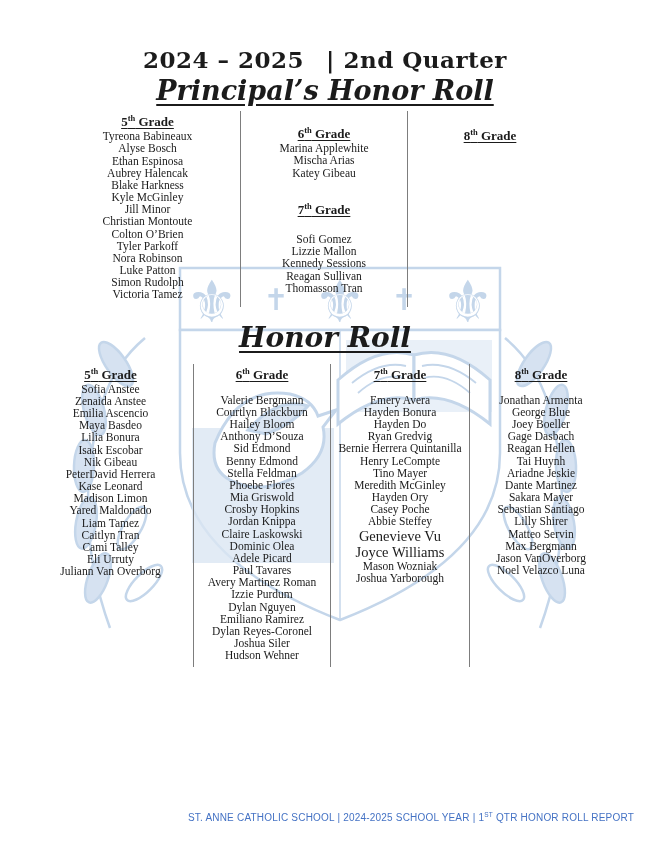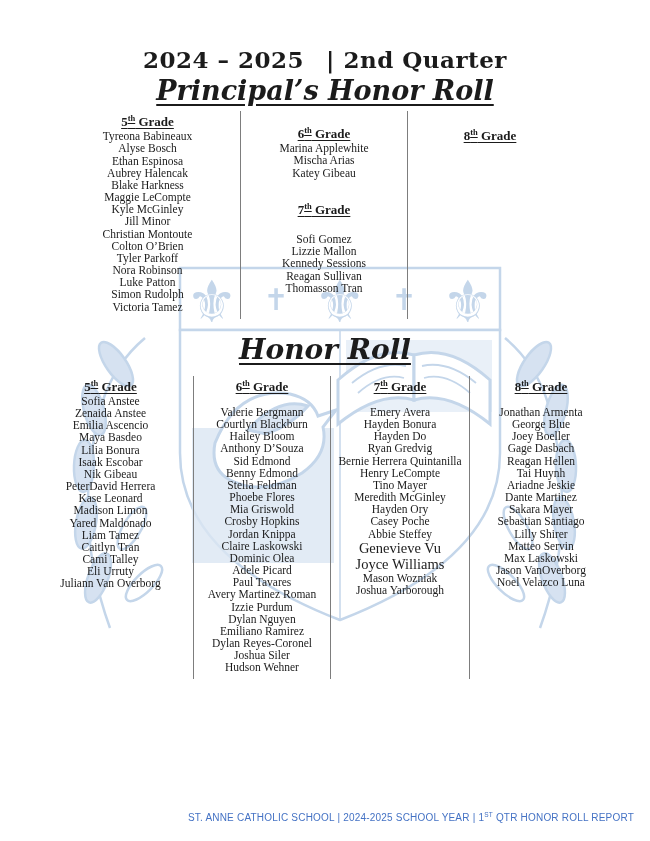--- a/index.html
+++ b/index.html
@@ -44,21 +44,21 @@
   .honor-grid{
     margin-left:28px;margin-top:10px;
     grid-template-columns:165px 137px 139px 143px;
   }
   .honor-grid .col:nth-child(n+2){border-left:1px solid #7d7d7d;}
   .col{text-align:center;padding-bottom:6px;}
   .grade-header{
     font-weight:bold;font-size:13px;line-height:15px;
     text-decoration:underline;text-underline-offset:2px;
   }
-  .grade-header sup{font-size:8.5px;text-decoration:underline;}
+  .grade-header sup{font-size:8.5px;}
   .grade-header.group2{margin-top:20px;}
   .names{margin-top:1px;}
   .principal-grid .names.gapped{margin-top:16px;}
   .honor-grid .names.gapped{margin-top:12px;}
   .student{font-size:11.5px;line-height:12.15px;white-space:nowrap;}
   .student.large{font-size:14.5px;line-height:16px;}
   
   .doc-footer{
     position:absolute;left:0;right:16px;bottom:18px;
     text-align:right;
@@ -136,21 +136,20 @@
 
     <section class="grade-grid principal-grid" id="principal-section">
         <div class="col">
           <div class="grade-header"><span>5</span><sup>th</sup><span> Grade</span></div>
           <div class="names">
             <div class="student">Tyreona Babineaux</div>
             <div class="student">Alyse Bosch</div>
             <div class="student">Ethan Espinosa</div>
             <div class="student">Aubrey Halencak</div>
             <div class="student">Blake Harkness</div>
-            <div class="student">Maggie LeCompte</div>
             <div class="student">Kyle McGinley</div>
             <div class="student">Jill Minor</div>
             <div class="student">Christian Montoute</div>
             <div class="student">Colton O’Brien</div>
             <div class="student">Tyler Parkoff</div>
             <div class="student">Nora Robinson</div>
             <div class="student">Luke Patton</div>
             <div class="student">Simon Rudolph</div>
             <div class="student">Victoria Tamez</div>
           </div>
@@ -255,21 +254,21 @@
             <div class="student">Joey Boeller</div>
             <div class="student">Gage Dasbach</div>
             <div class="student">Reagan Hellen</div>
             <div class="student">Tai Huynh</div>
             <div class="student">Ariadne Jeskie</div>
             <div class="student">Dante Martinez</div>
             <div class="student">Sakara Mayer</div>
             <div class="student">Sebastian Santiago</div>
             <div class="student">Lilly Shirer</div>
             <div class="student">Matteo Servin</div>
-            <div class="student">Max Laskowski</div>
+            <div class="student">Max Bergmann</div>
             <div class="student">Jason VanOverborg</div>
             <div class="student">Noel Velazco Luna</div>
           </div>
         </div>
       </section>
   </div>
 
   <footer class="doc-footer" style="color: rgb(68, 114, 196);">
     <span>ST. ANNE CATHOLIC SCHOOL | 2024-2025 SCHOOL YEAR | 1</span><sup>ST</sup><span> QTR HONOR ROLL REPORT</span>
   </footer>

